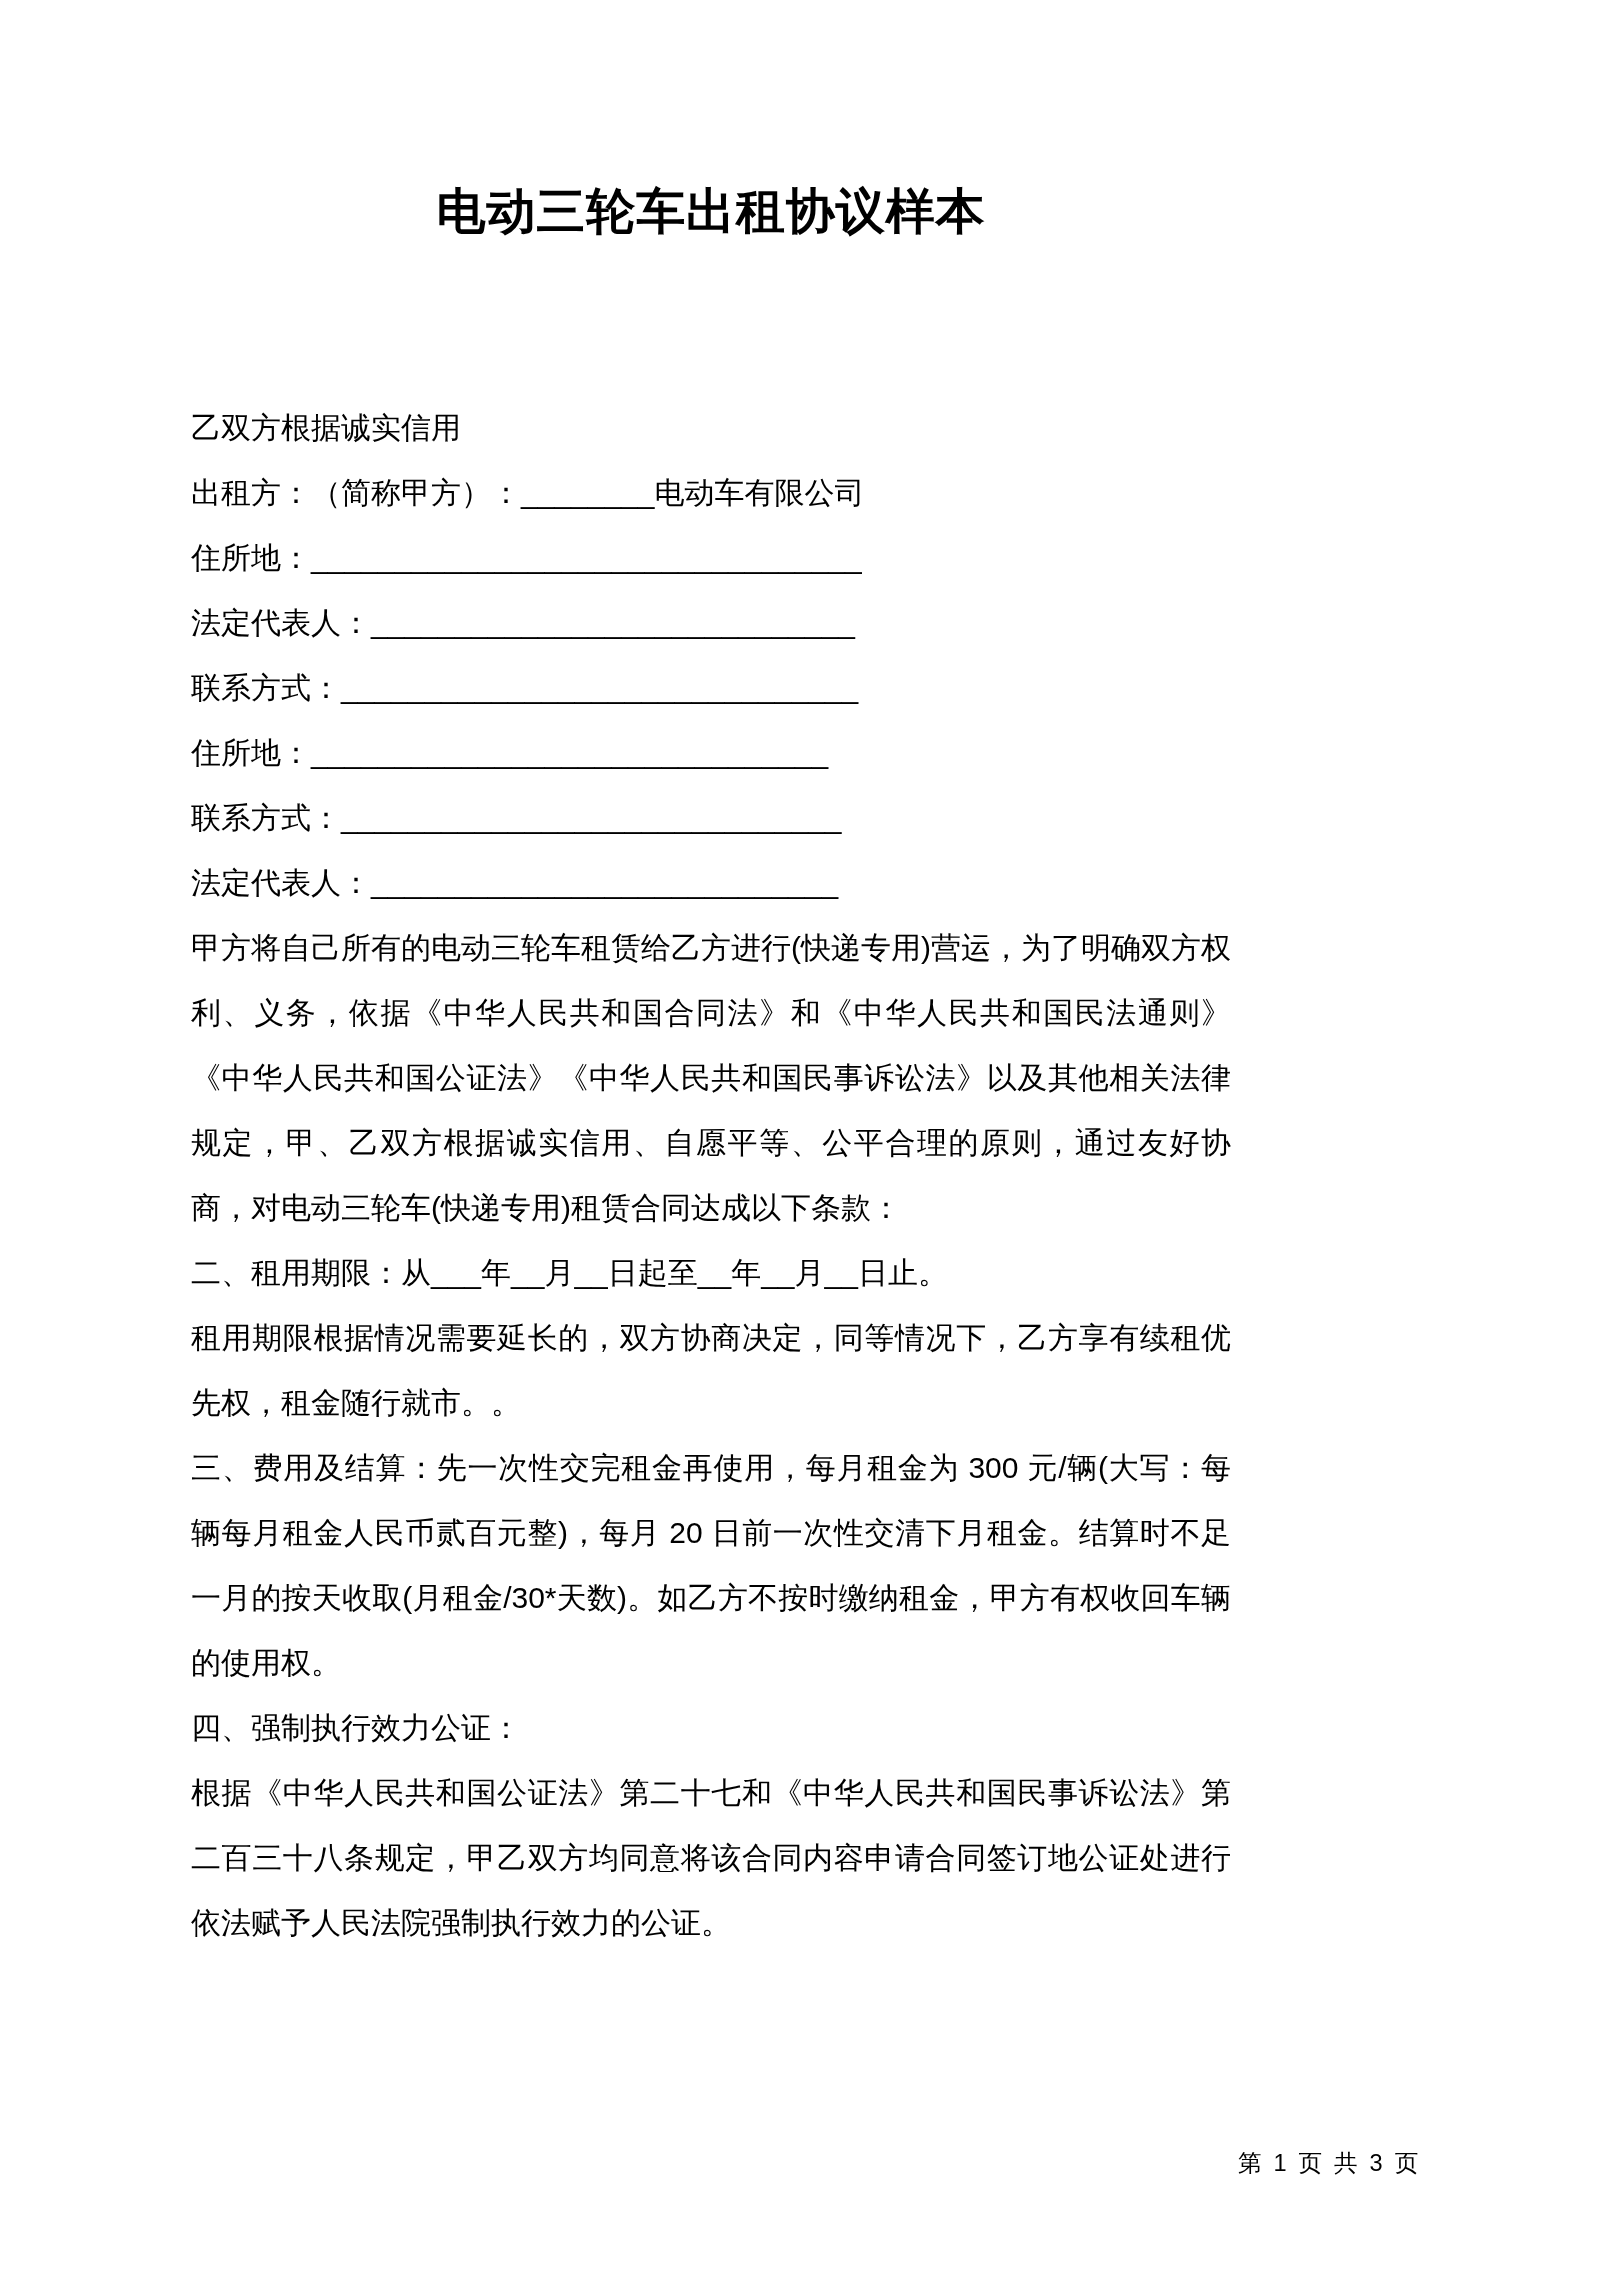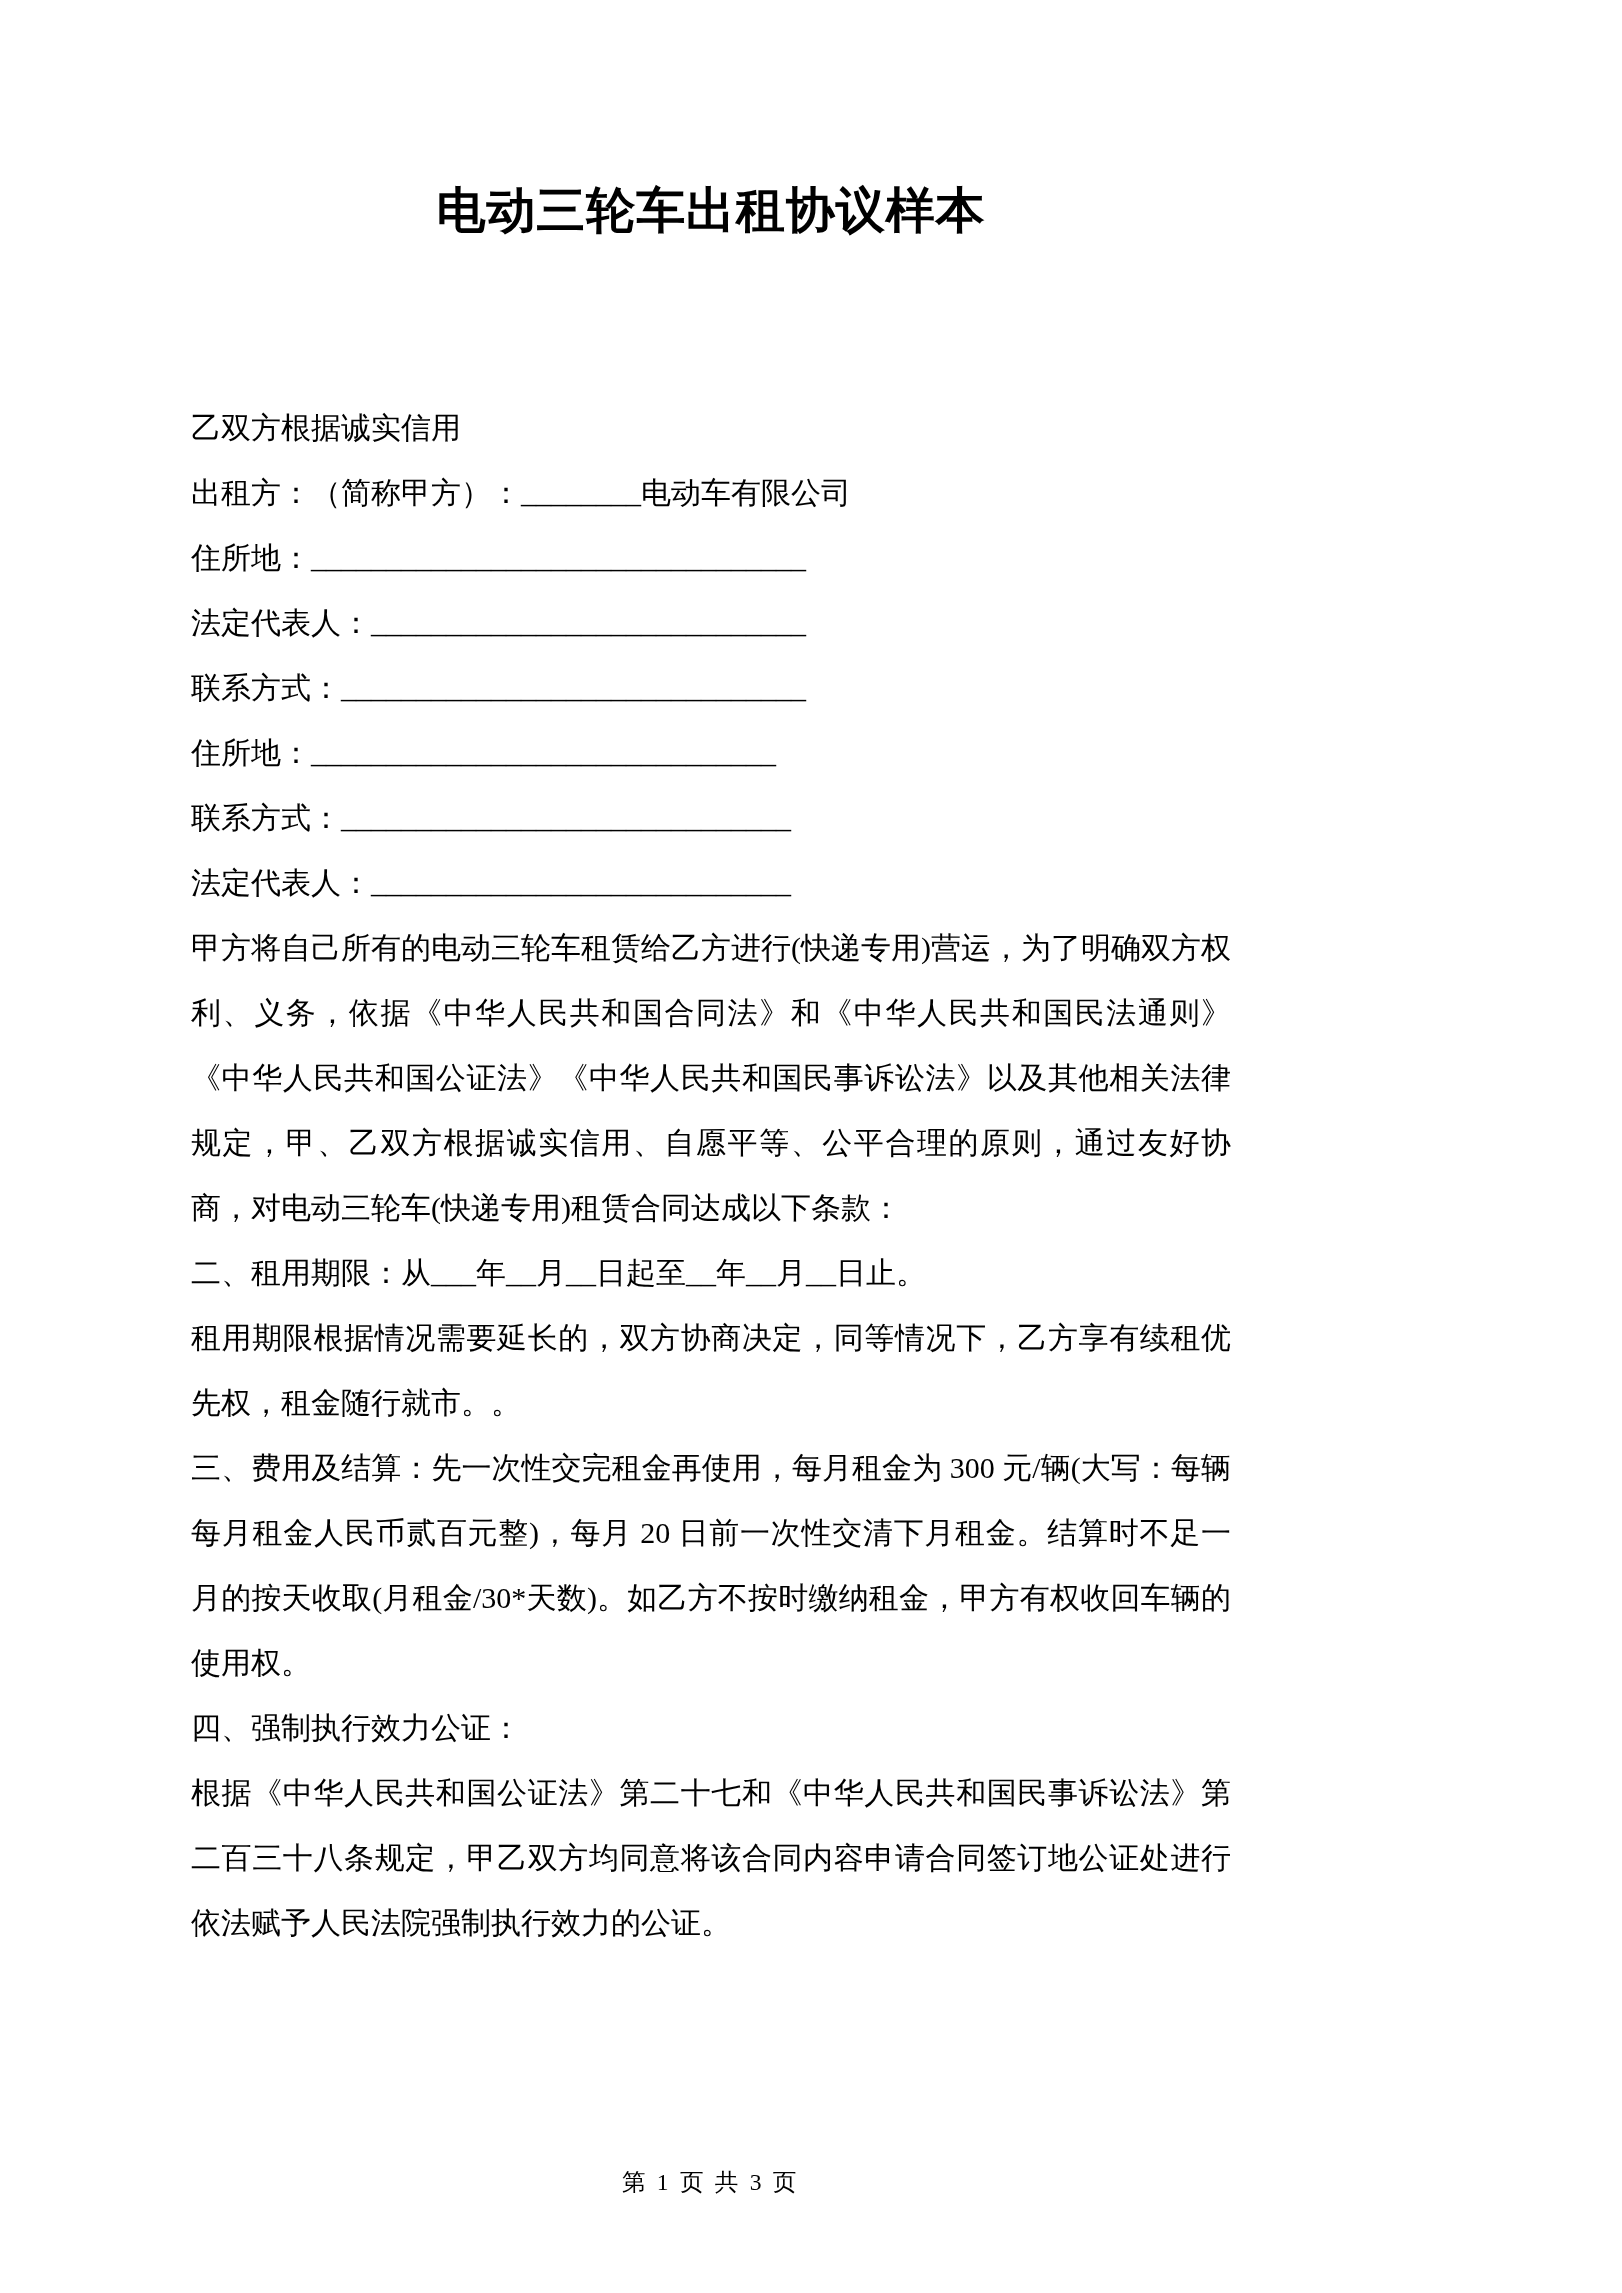--- a/index.html
+++ b/index.html
@@ -7,21 +7,21 @@
     padding: 0;
     background: #ffffff;
   }
   .page {
     position: relative;
     width: 1421px;
     height: 2294px;
     box-sizing: border-box;
     background: #ffffff;
     color: #000000;
-    font-family: Liberation Serif, serif;
+    font-family: Liberation Sans, sans-serif;
     padding: 182px 190px 15px 191px;
     overflow: hidden;
   }
   .title {
     margin: 0 0 155px 0;
     text-align: center;
     font-size: 49px;
     line-height: 58px;
     font-weight: 700;
     letter-spacing: 0.9px;
@@ -31,22 +31,22 @@
     font-size: 30px;
     line-height: 65px;
     text-align: justify;
     text-justify: inter-ideograph;
     word-break: break-all;
   }
   .footer {
     position: absolute;
     left: 0;
     right: 0;
-    bottom: 96px;
-    text-align: center;
+    bottom: 115px;
+    text-align: right;
     font-size: 23.6px;
     letter-spacing: 2.7px;
     color: #000000;
   }
 </style>
 </head>
 <body>
 
 <div class="page">
   <h1 class="title">电动三轮车出租协议样本</h1>

